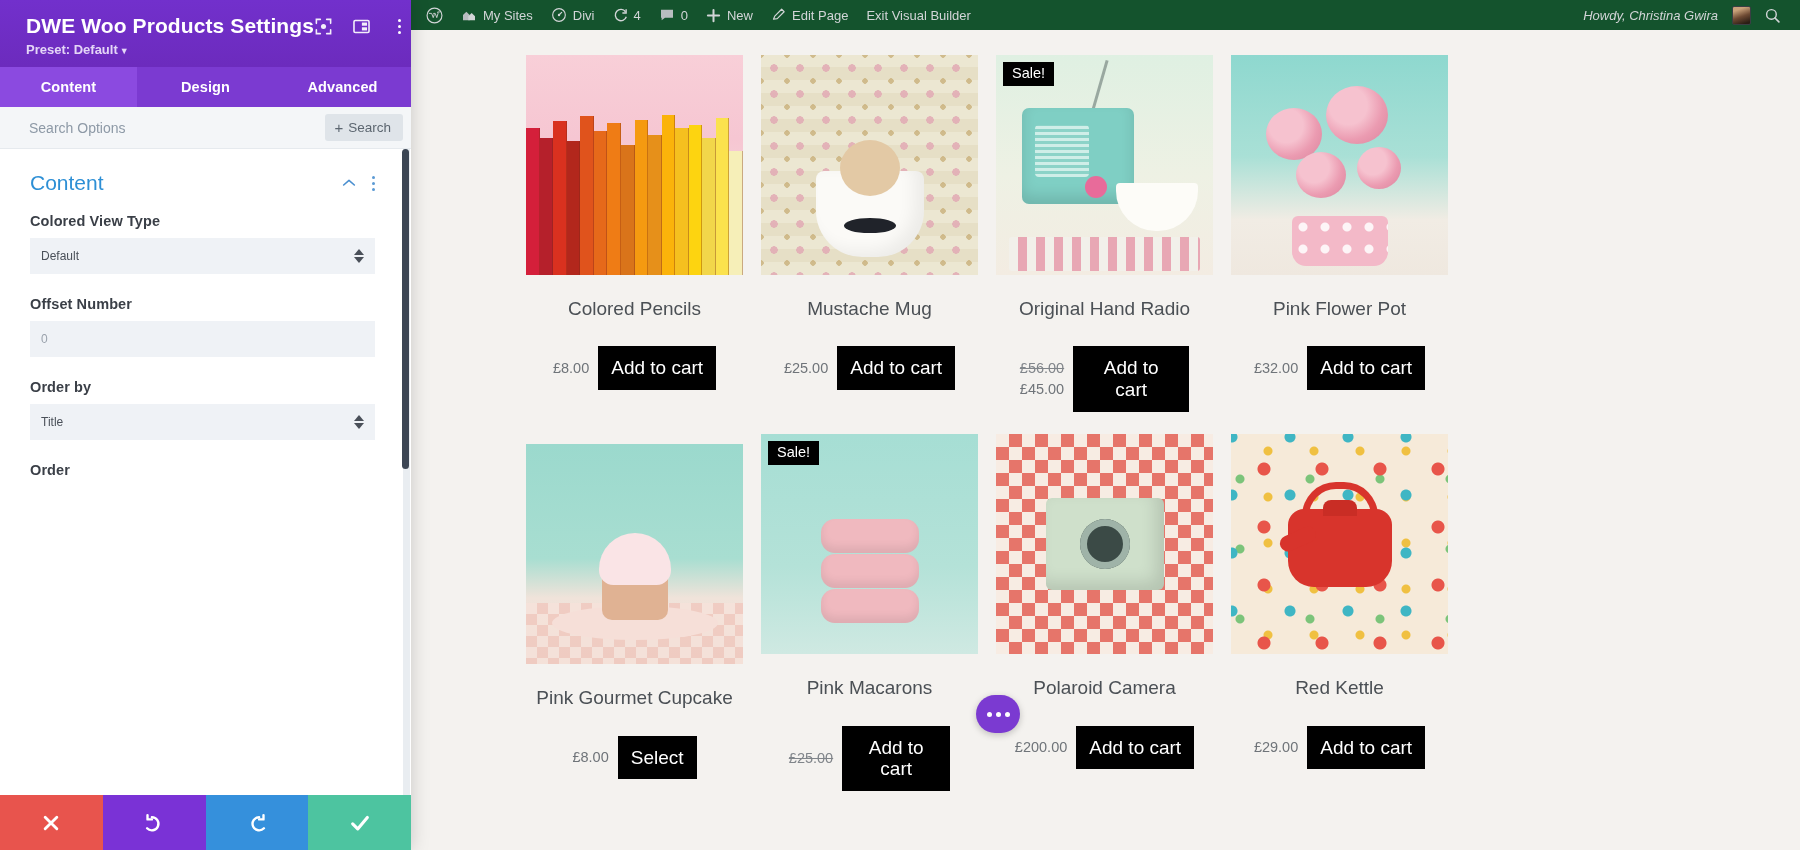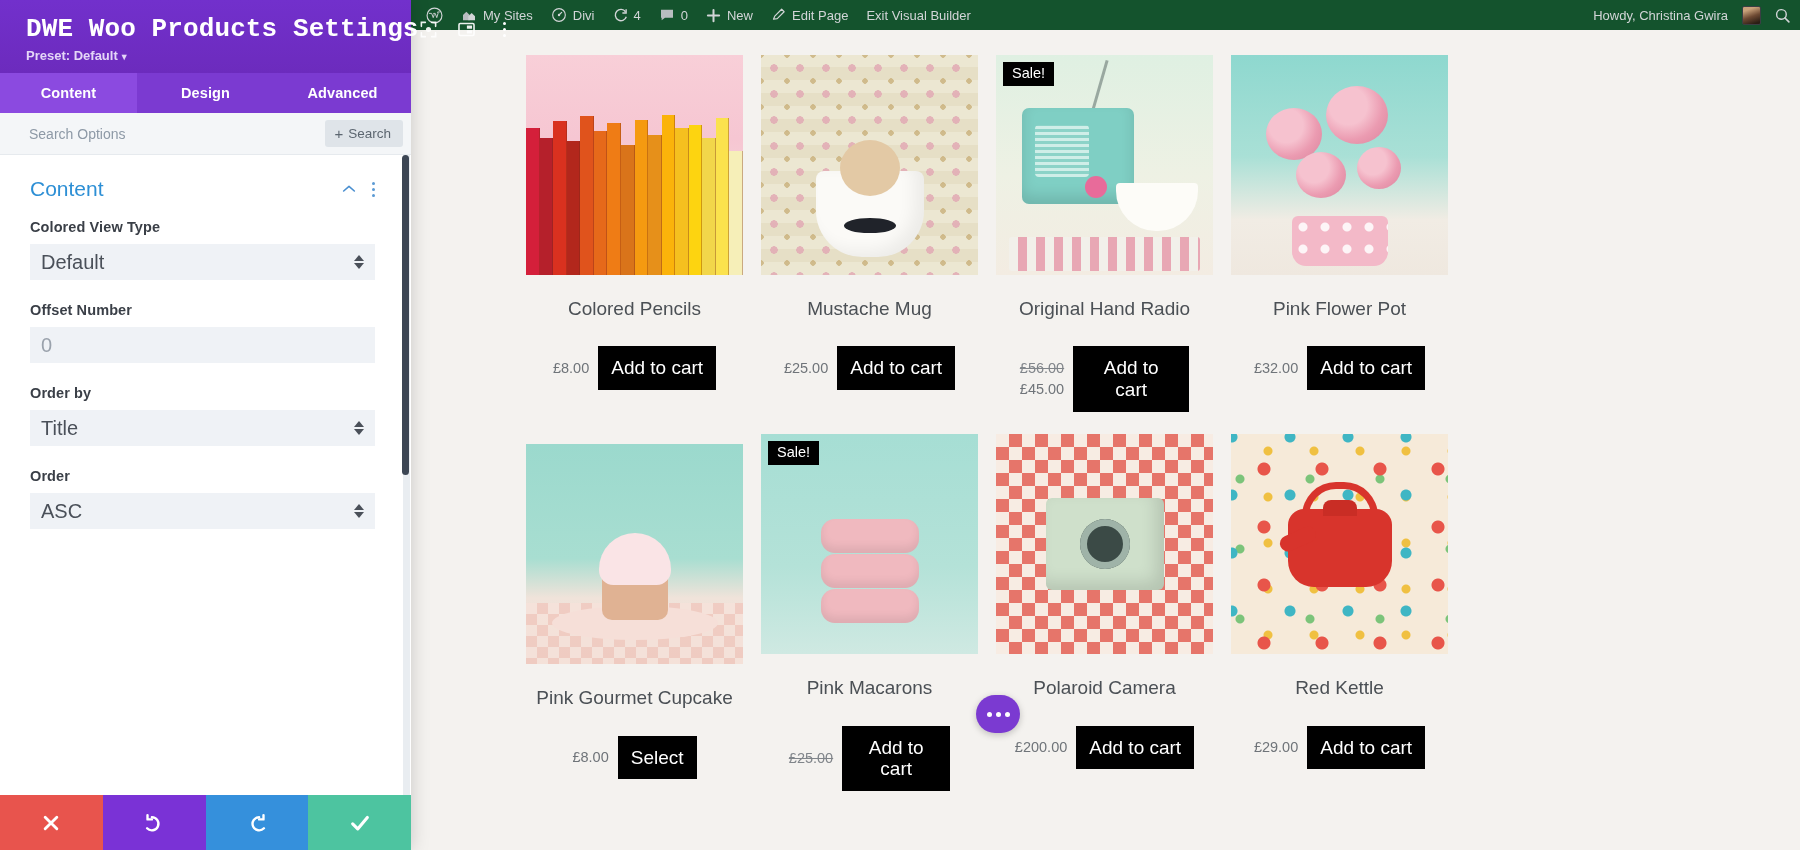--- a/index.html
+++ b/index.html
@@ -22,23 +22,22 @@
   }
   .sp-header {
     background: #6c2eb9;
     background: linear-gradient(#7230cc, #6c2bbd);
     padding: 14px 18px 10px 26px;
     color: #fff;
     position: relative;
   }
   .sp-titlerow { display: flex; align-items: center; }
   .sp-title {
-    font-size: 26px; font-weight: bold; letter-spacing: .1px;
+    font-size: 21px; font-weight: bold; letter-spacing: .1px;
     white-space: nowrap;
-    font-family: Liberation Mono, monospace;
   }
   .sp-head-icons { margin-left: auto; display: flex; align-items: center; gap: 19px; padding-right: 2px;}
   .sp-ic { width: 19px; height: 19px; opacity: .92; display: block; cursor: pointer; }
   .sp-ic svg { display:block; }
   .dots-v { display:flex; flex-direction:column; gap:3px; align-items:center; width: 19px; cursor:pointer;}
   .dots-v i { width: 3px; height: 3px; background: #fff; border-radius: 50%; display:block; }
   .sp-preset {
     font-size: 13px; margin-top: 4px; color: #e4d6f7; font-weight: bold;
     cursor: pointer;
   }
@@ -81,21 +80,21 @@
   .chev { width: 16px; height: 16px; cursor: pointer;}
   .field { margin-bottom: 22px; }
   .field-label {
     font-size: 14.5px; color: #3a3f47; font-weight: bold; margin-bottom: 9px;
     letter-spacing: .1px;
   }
   .field-control {
     background: #eff2f6; border: none; border-radius: 0;
     height: 36px; width: 345px;
     display: flex; align-items: center; padding: 0 10px 0 11px;
-    font-size: 20px; color: #4a5059;
+    font-size: 12px; color: #4a5059;
     position: relative; cursor: pointer;
   }
   .field-control.text { color: #9aa2ac; cursor: text; }
   .spin {
     margin-left: auto; width: 11px; height: 18px;
     display: flex; flex-direction: column; justify-content: center; gap: 2px;
   }
   .spin span { display:block; width: 0; height: 0; border-left: 5px solid transparent;
     border-right: 5px solid transparent; }
   .spin .up { border-bottom: 6px solid #4a5059; }
@@ -127,21 +126,21 @@
     position: absolute; left: 411px; top: 0; right: 0; height: 30px;
     background: #14532d; color: #d2d5d7;
     display: flex; align-items: center; font-size: 13px;
     padding-left: 6px; z-index: 30;
   }
   .wp-item {
     display: flex; align-items: center; gap: 6px;
     padding: 0 9px; height: 30px; cursor: pointer; white-space: nowrap;
   }
   .wp-item svg { display:block; }
-  .wp-right { margin-left: auto; display: flex; align-items: center; padding-right: 0;}
+  .wp-right { margin-left: auto; display: flex; align-items: center; padding-right: 10px; font-style: italic;}
   .avatar {
     width: 19px; height: 19px; border-radius: 2px; margin-left: 8px;
     background: linear-gradient(160deg,#c9a27a 20%, #6e4a33 55%, #2b1d14 90%);
     border: 1px solid #3a3f44;
   }
 
   
   .canvas {
     position: absolute; left: 411px; top: 30px; right: 0; bottom: 0;
     background: #f4f2ef; overflow: hidden;
@@ -594,27 +593,20 @@
             <span>Title</span>
             <span class="spin">
                 <span class="up"></span>
                 <span class="down"></span>
               </span>
           </div>
         </div>
 
         <div class="field">
           <div class="field-label">Order</div>
-          <div class="field-control">
-            <span>ASC</span>
-            <span class="spin">
-                <span class="up"></span>
-                <span class="down"></span>
-              </span>
-          </div>
         </div>
 
       </div>
       <div class="sp-scrollbar">
         <div class="sp-scrollthumb"></div>
       </div>
     </div>
 
     <div class="sp-footer">
       <div class="sp-btn b-cancel">

